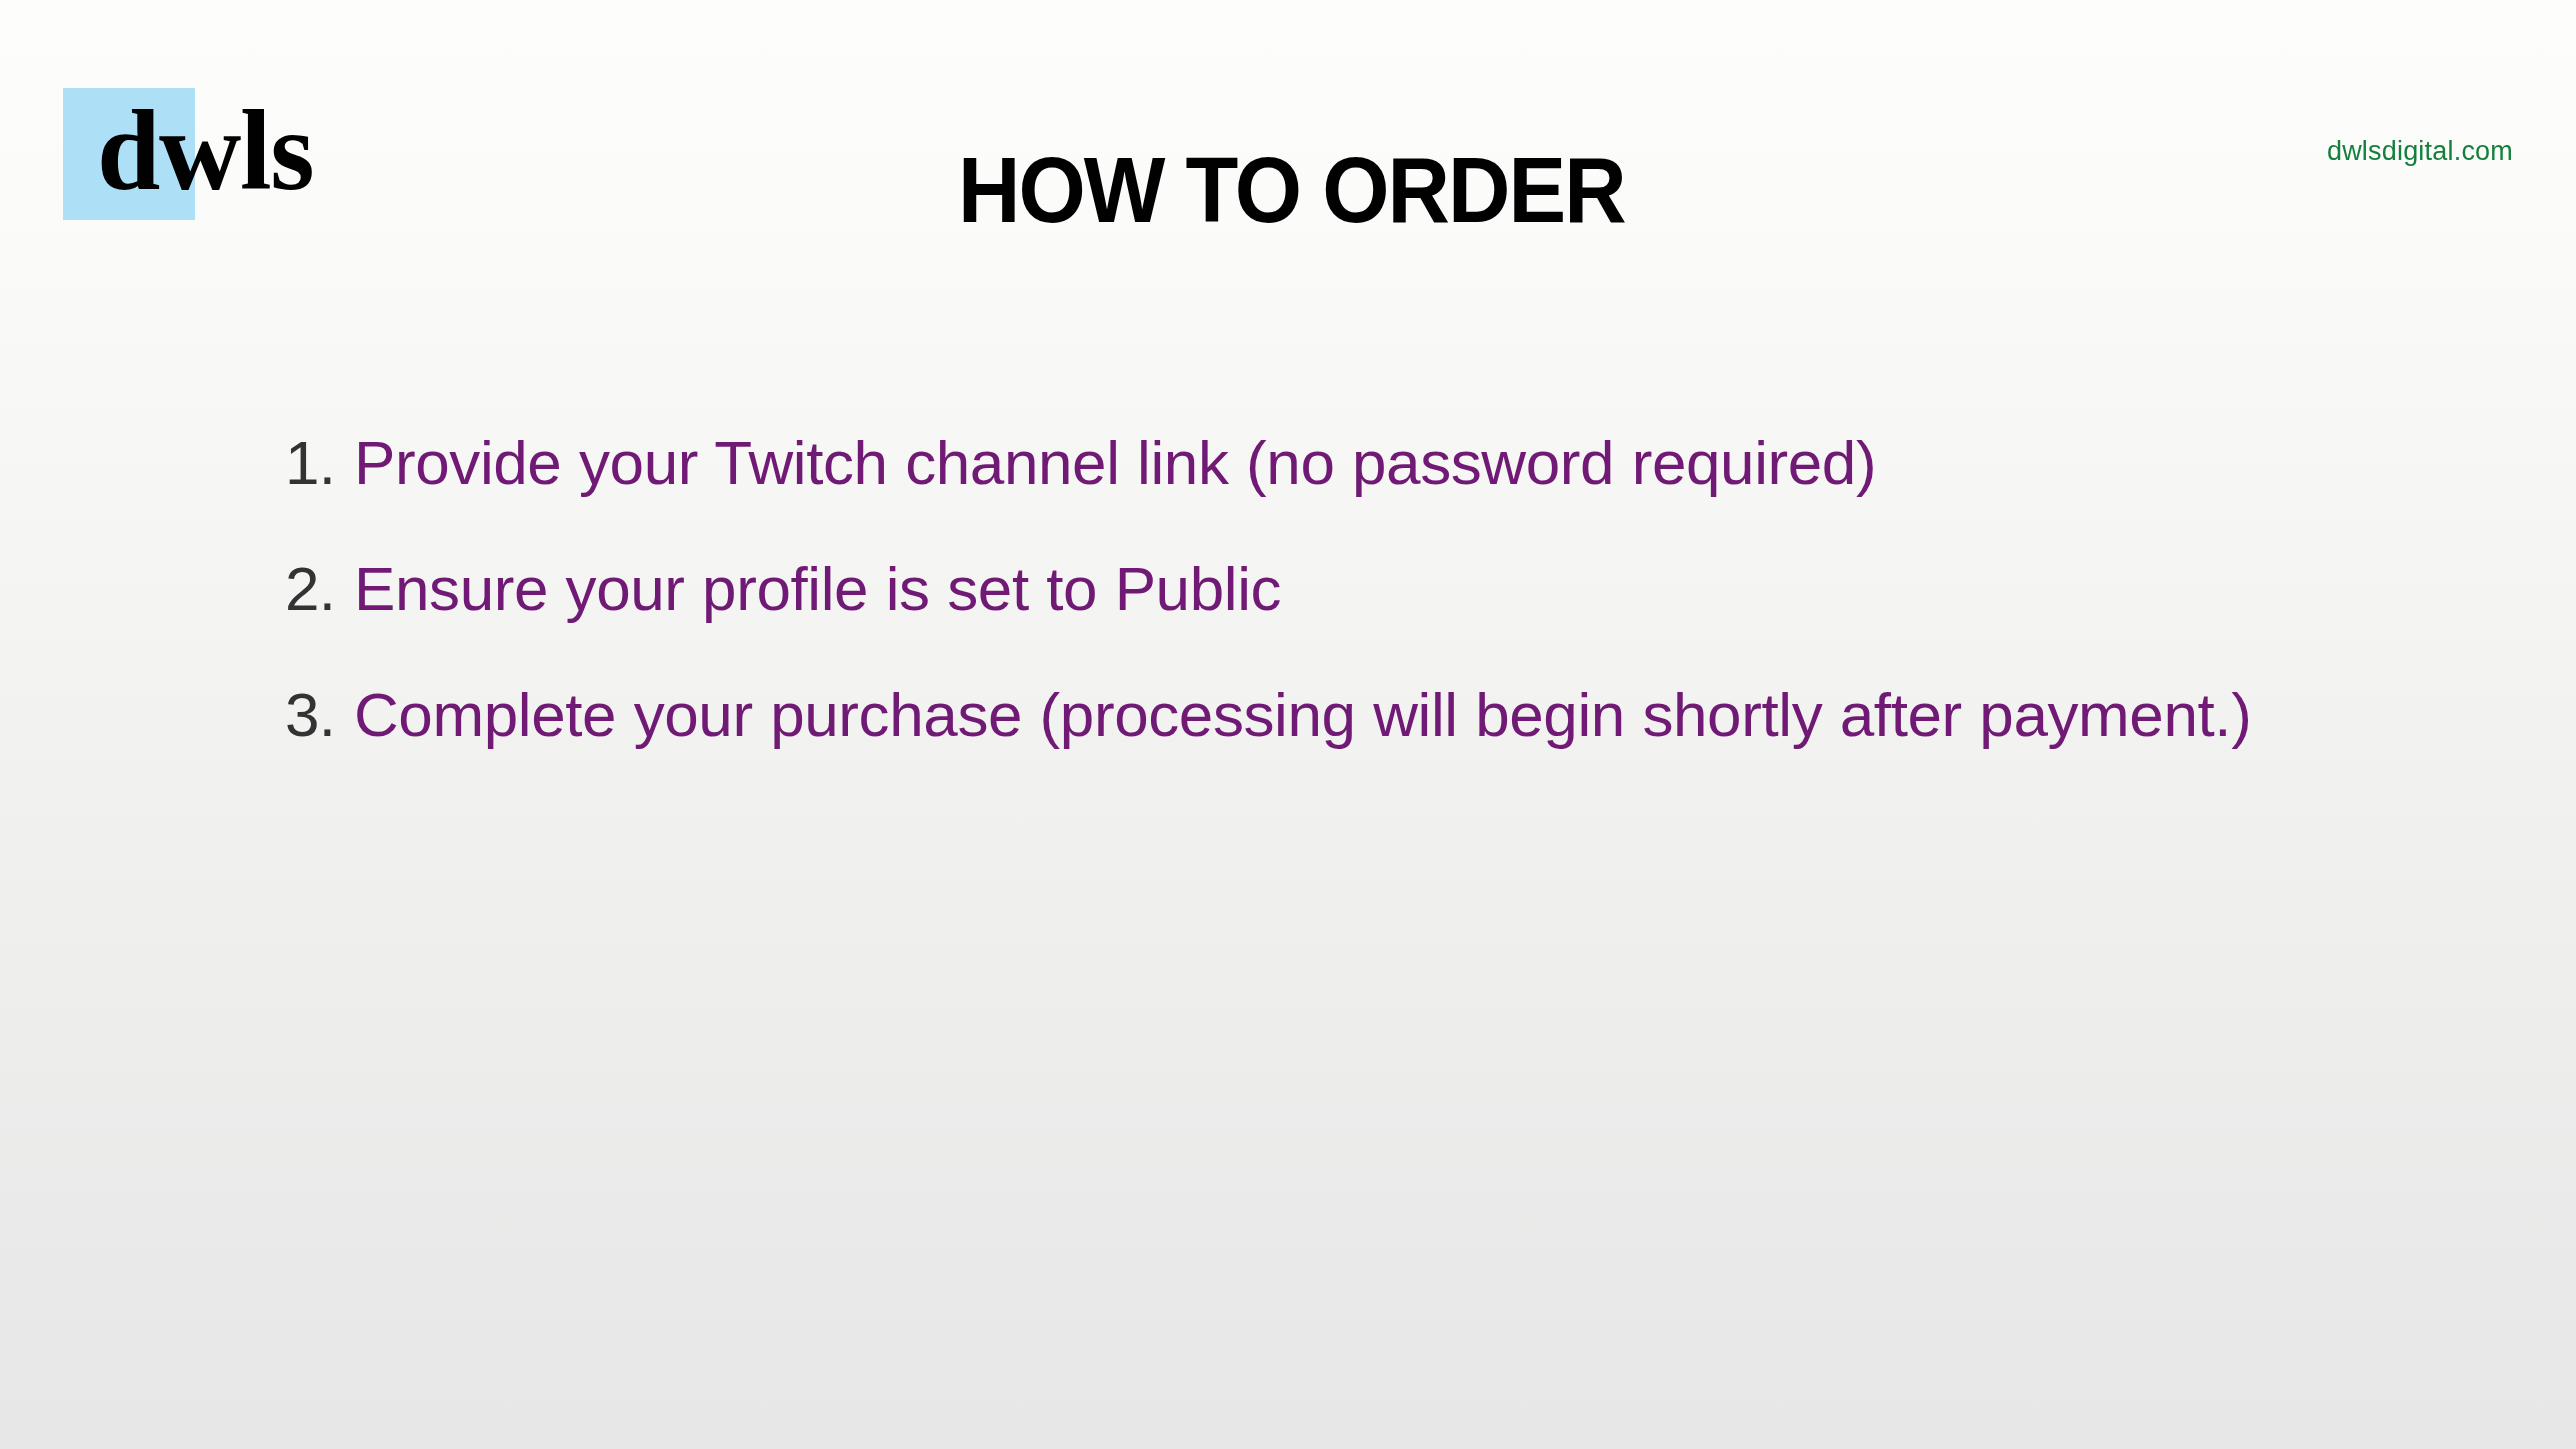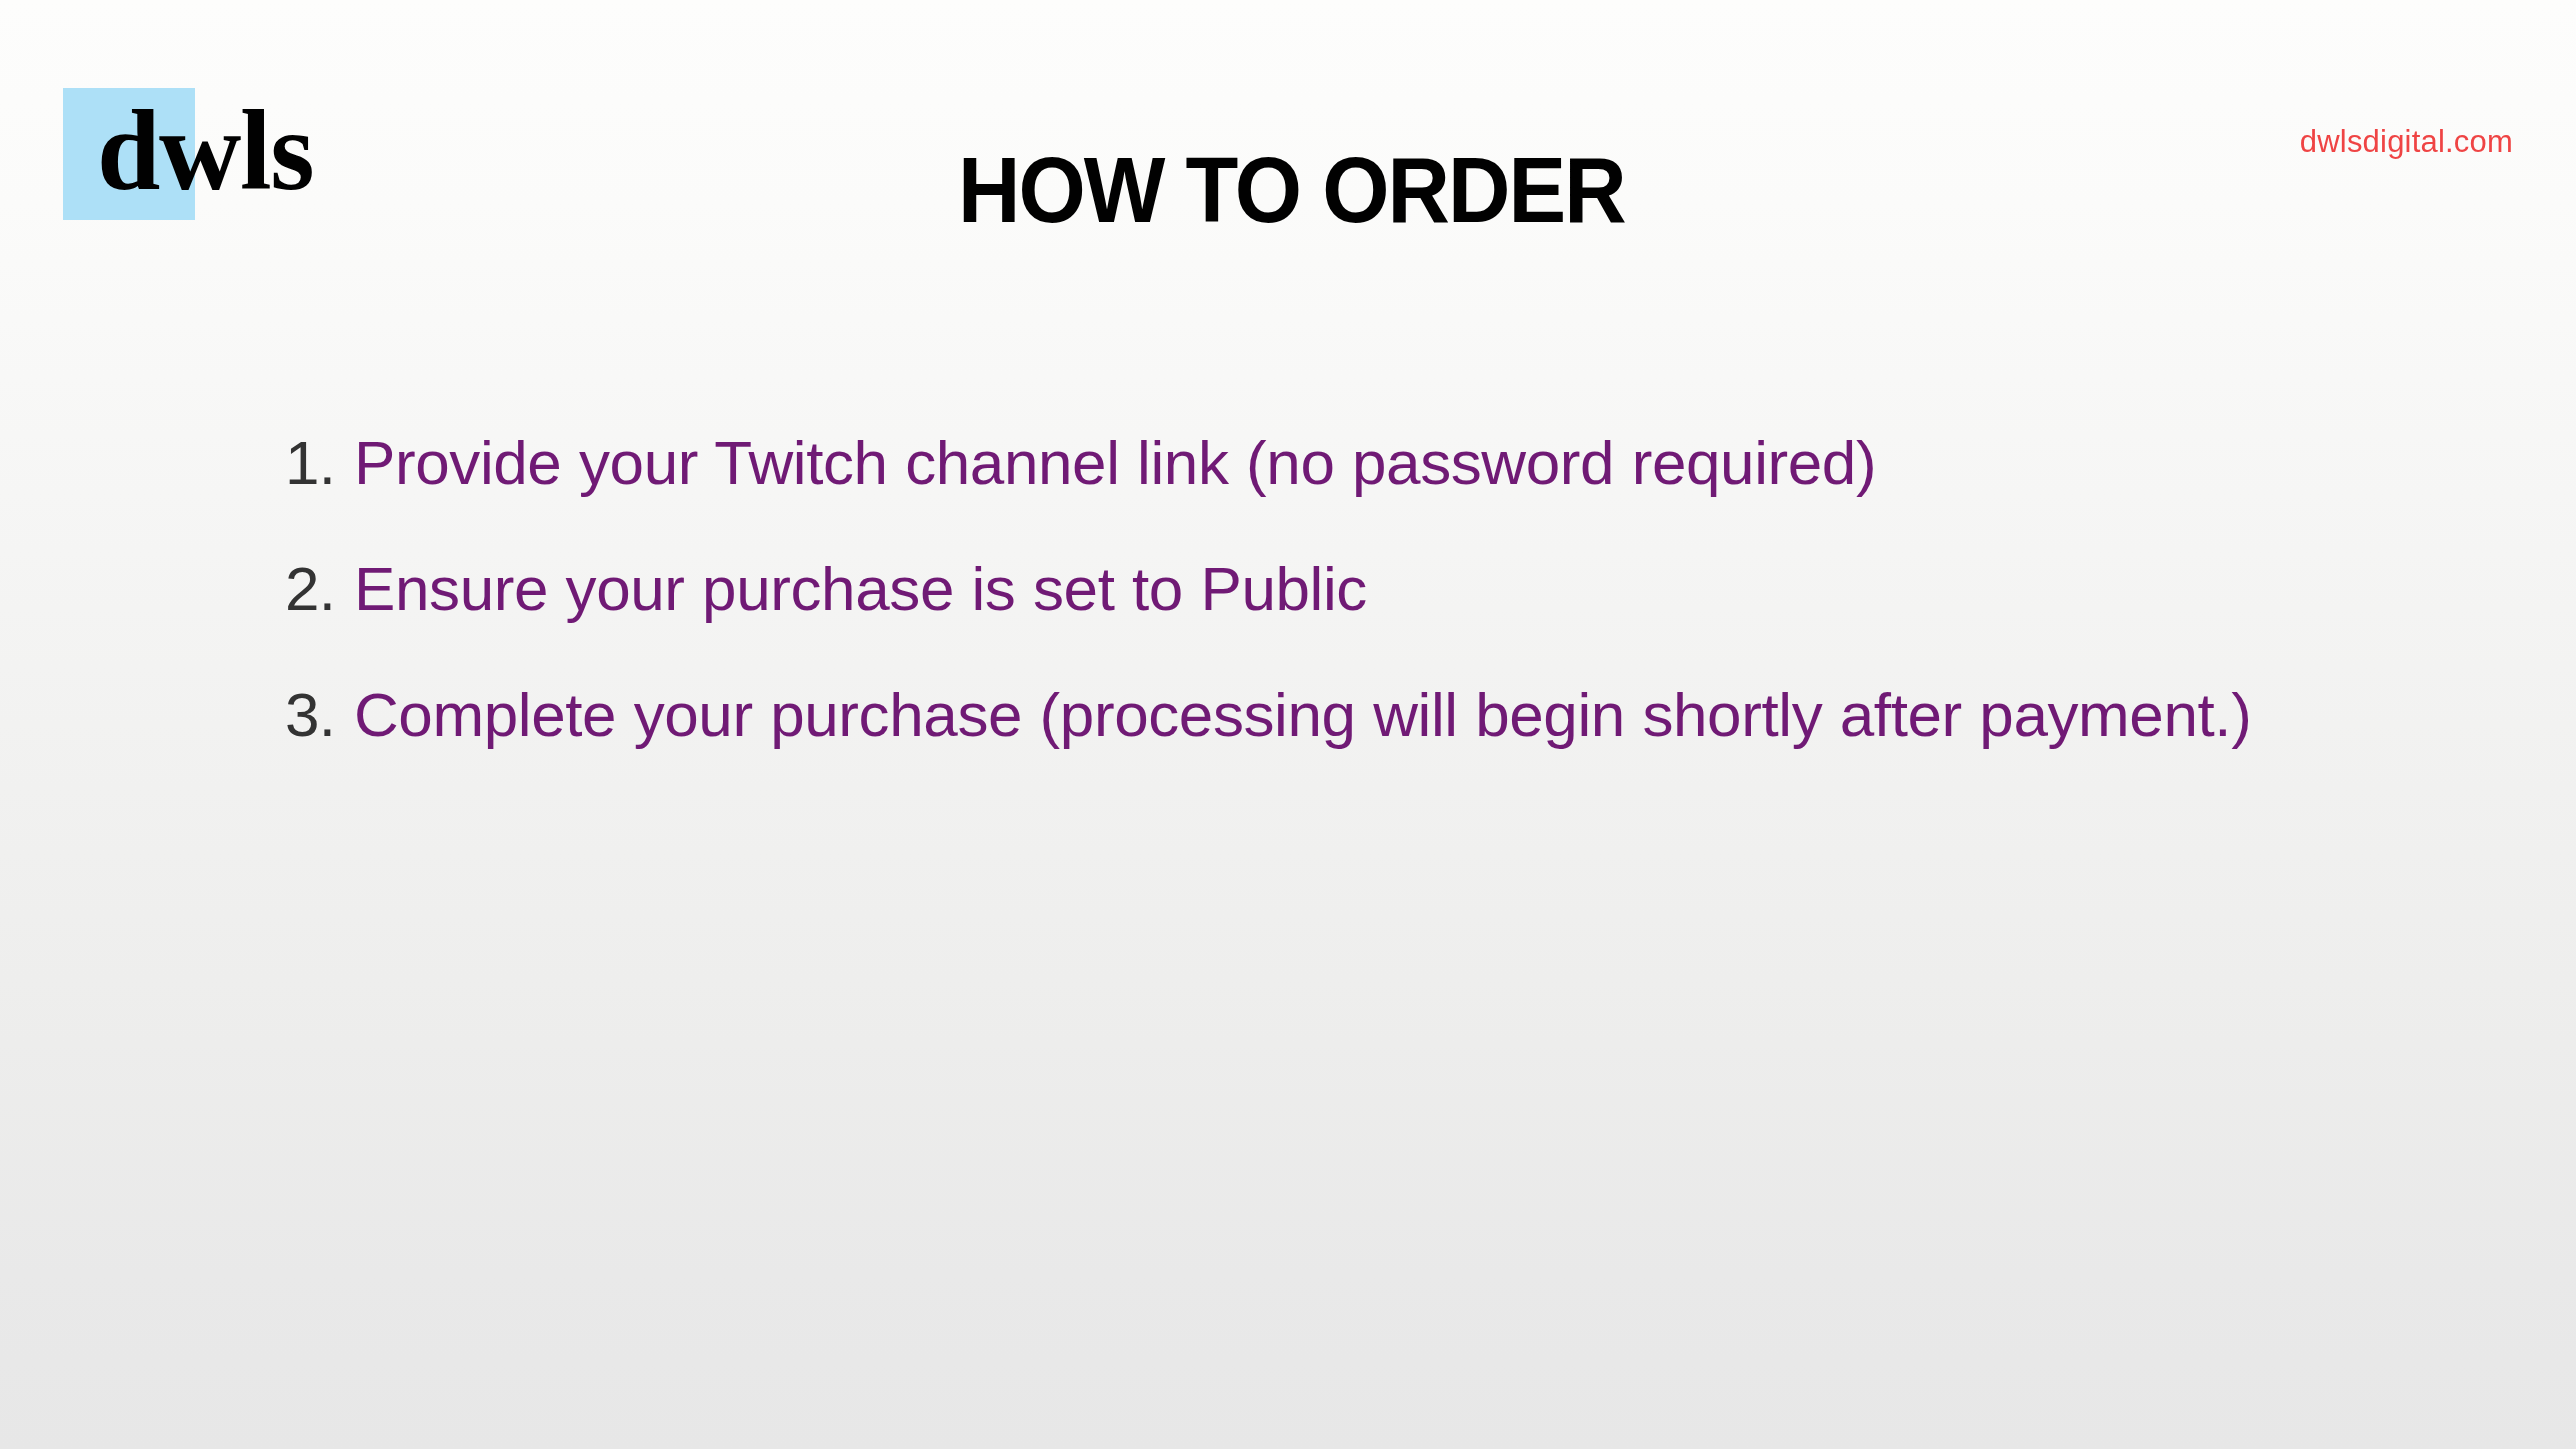--- a/index.html
+++ b/index.html
@@ -74,27 +74,27 @@
     color:#010101;
     transform:scaleX(0.93) translateX(3.6px);
     transform-origin:center center;
     white-space:nowrap;
   }
 
   
   .site-url {
     position:absolute;
     right:63px;
-    top:125px;
+    top:134px;
     font-family:"Liberation Sans", sans-serif;
     font-weight:400;
-    font-size:31px;
+    font-size:27px;
     line-height:34px;
     letter-spacing:0.2px;
-    color:#ef4444;
+    color:#15803d;
     white-space:nowrap;
   }
 
   
   .steps {
     position:absolute;
     left:285px;
     top:401px;
     width:2148px;
   }
@@ -153,21 +153,21 @@
 
   <div class="steps">
 
     <div class="step">
       <div class="step-num">1.</div>
       <div class="step-text justified">Provide your Twitch channel link (no password required)</div>
     </div>
 
     <div class="step">
       <div class="step-num">2.</div>
-      <div class="step-text plain">Ensure your purchase is set to Public</div>
+      <div class="step-text plain">Ensure your profile is set to Public</div>
     </div>
 
     <div class="step">
       <div class="step-num">3.</div>
       <div class="step-text justified">Complete your purchase (processing will begin shortly after payment.)</div>
     </div>
 
   </div>
 
 </div>

